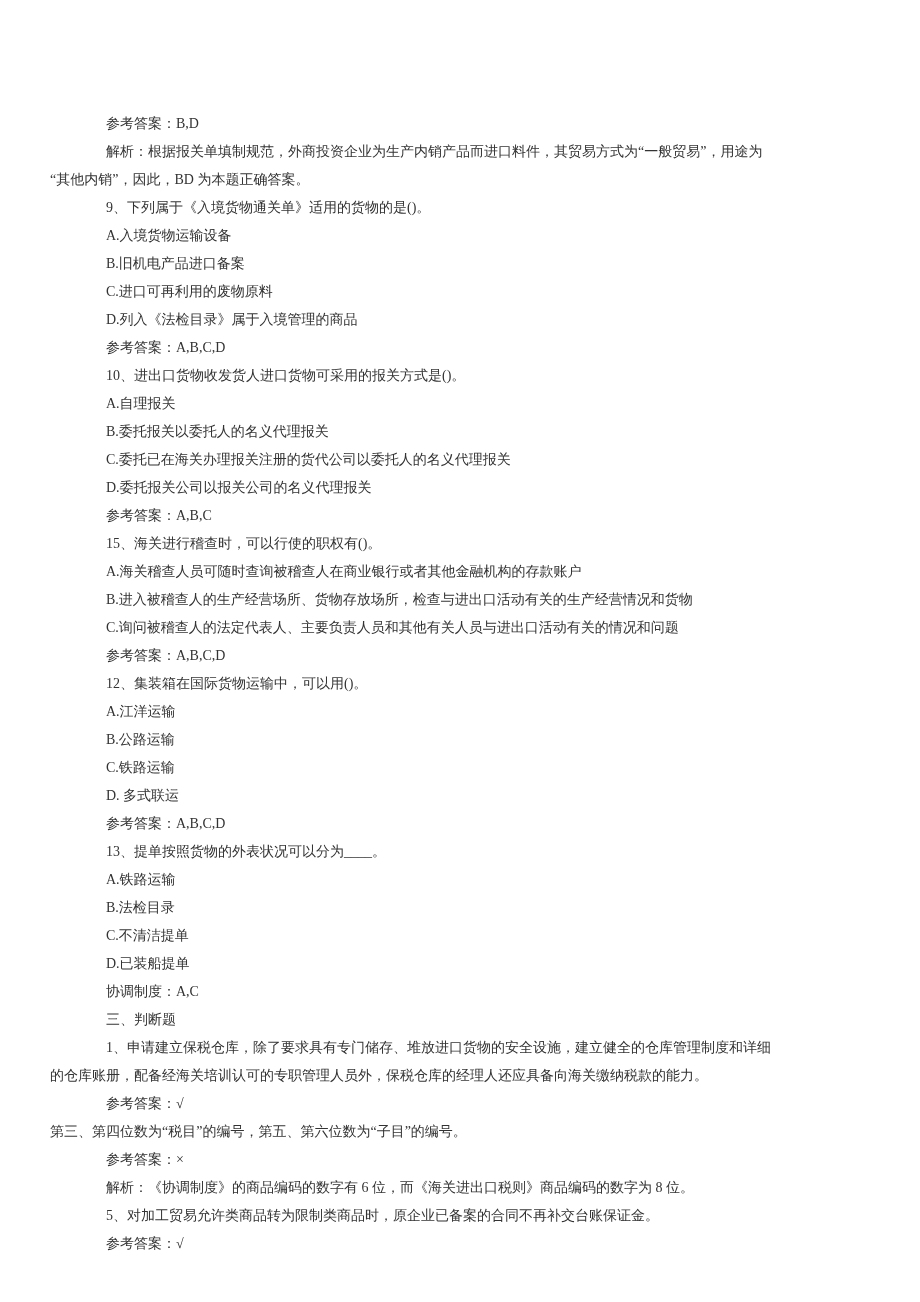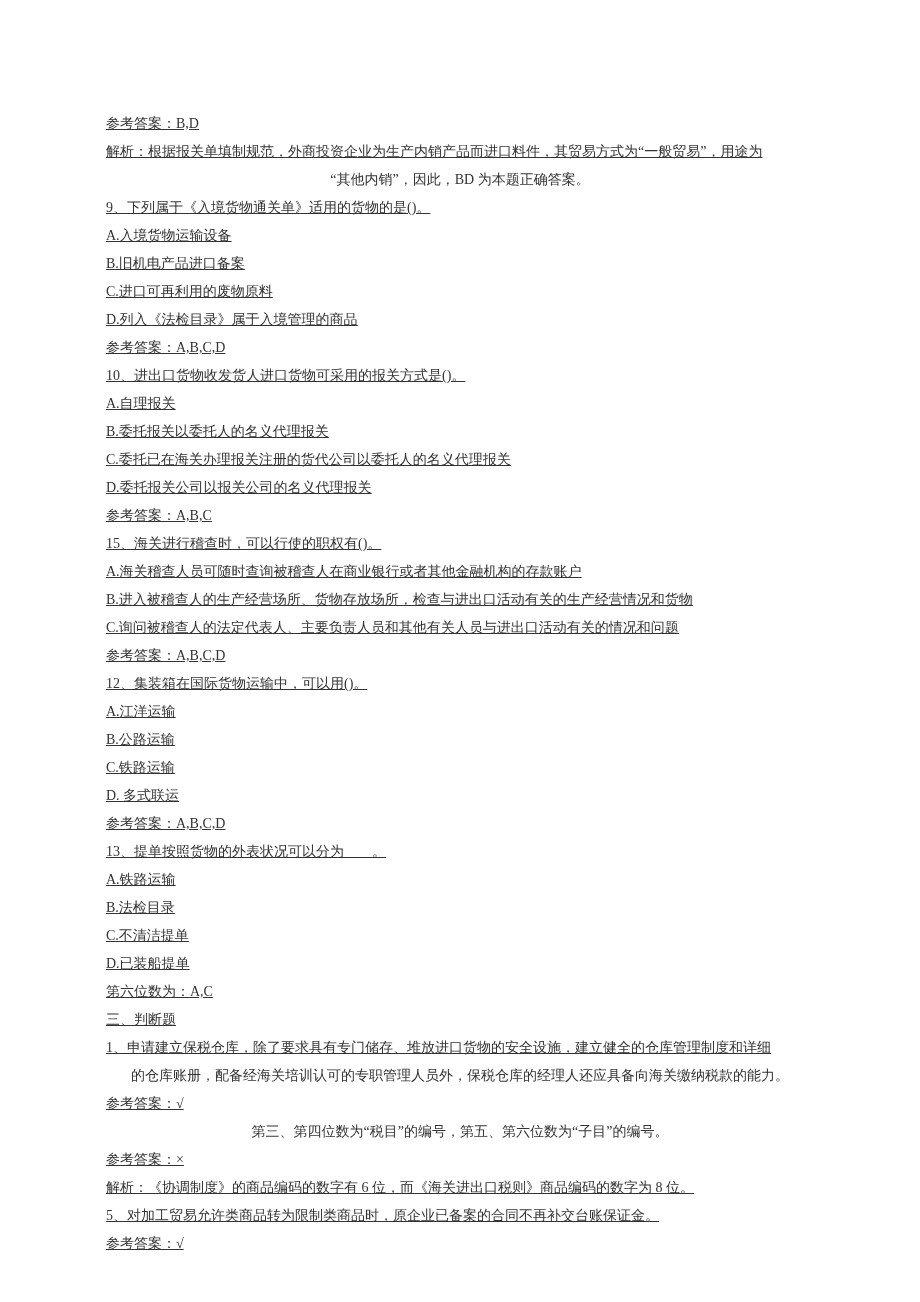--- a/index.html
+++ b/index.html
@@ -8,25 +8,23 @@
       line-height: 2.0;
       color: #333;
       background: #fff;
       width: 920px;
       margin: 0;
       padding: 110px 50px 50px 50px;
       box-sizing: border-box;
     }
     .line2 {
       text-indent: 4em;
-      text-decoration: underline;
     }
     .noindent {
       text-indent: 0;
-      text-align: center;
     }
   </style>
 </head>
 <body>
 
 <div id="doc">
     <div class="line2">参考答案：B,D</div>
     <div class="line2">解析：根据报关单填制规范，外商投资企业为生产内销产品而进口料件，其贸易方式为“一般贸易”，用途为</div>
     <div class="noindent">“其他内销”，因此，BD 为本题正确答案。</div>
     <div class="line2">9、下列属于《入境货物通关单》适用的货物的是()。</div>
@@ -50,21 +48,21 @@
     <div class="line2">A.江洋运输</div>
     <div class="line2">B.公路运输</div>
     <div class="line2">C.铁路运输</div>
     <div class="line2">D. 多式联运</div>
     <div class="line2">参考答案：A,B,C,D</div>
     <div class="line2">13、提单按照货物的外表状况可以分为____。</div>
     <div class="line2">A.铁路运输</div>
     <div class="line2">B.法检目录</div>
     <div class="line2">C.不清洁提单</div>
     <div class="line2">D.已装船提单</div>
-    <div class="line2">第六位数为：A,C</div>
+    <div class="line2">协调制度：A,C</div>
     <div class="line2">三、判断题</div>
     <div class="line2">1、申请建立保税仓库，除了要求具有专门储存、堆放进口货物的安全设施，建立健全的仓库管理制度和详细</div>
     <div class="noindent">的仓库账册，配备经海关培训认可的专职管理人员外，保税仓库的经理人还应具备向海关缴纳税款的能力。</div>
     <div class="line2">参考答案：√</div>
     <div class="noindent">第三、第四位数为“税目”的编号，第五、第六位数为“子目”的编号。</div>
     <div class="line2">参考答案：×</div>
     <div class="line2">解析：《协调制度》的商品编码的数字有 6 位，而《海关进出口税则》商品编码的数字为 8 位。</div>
     <div class="line2">5、对加工贸易允许类商品转为限制类商品时，原企业已备案的合同不再补交台账保证金。</div>
     <div class="line2">参考答案：√</div>
   </div>

